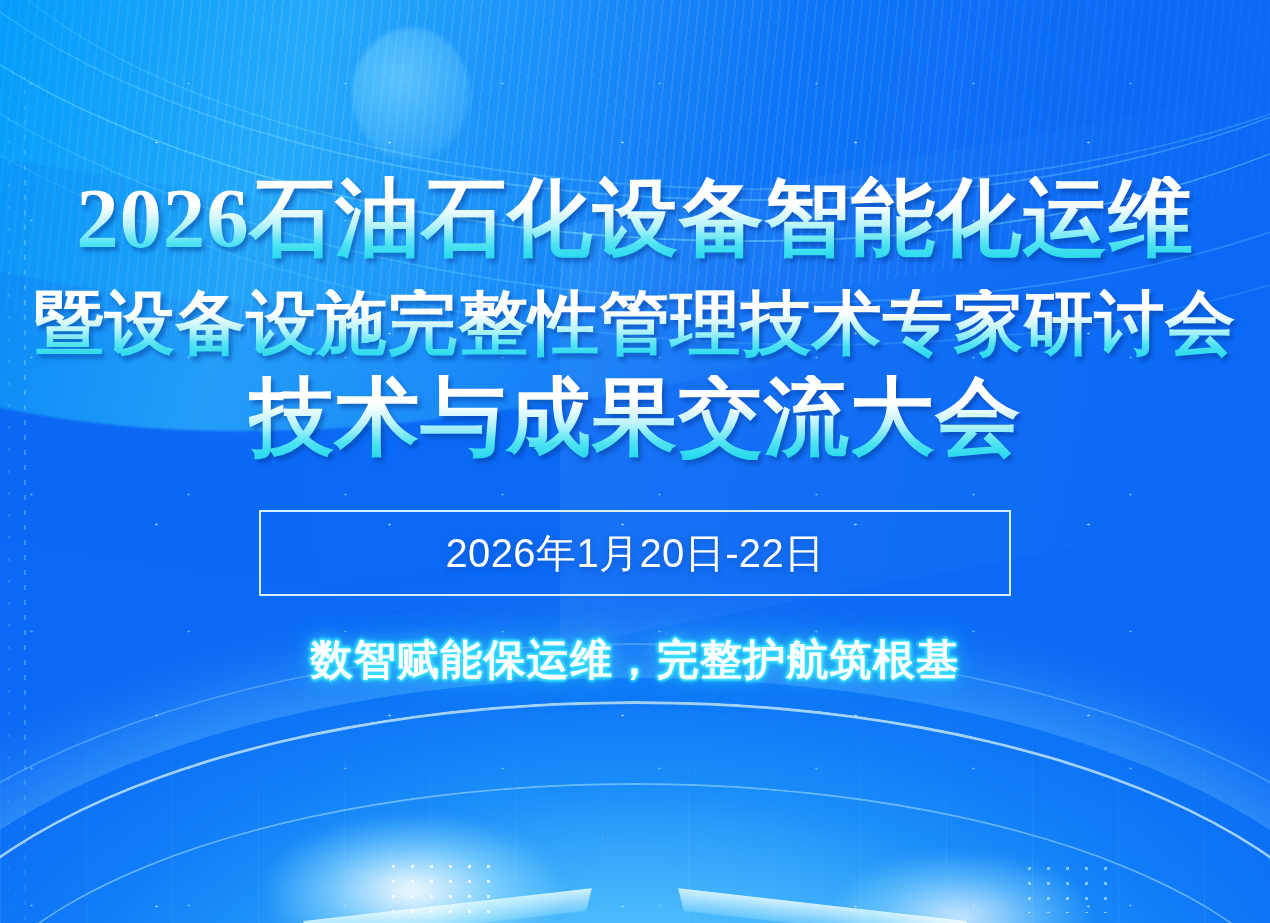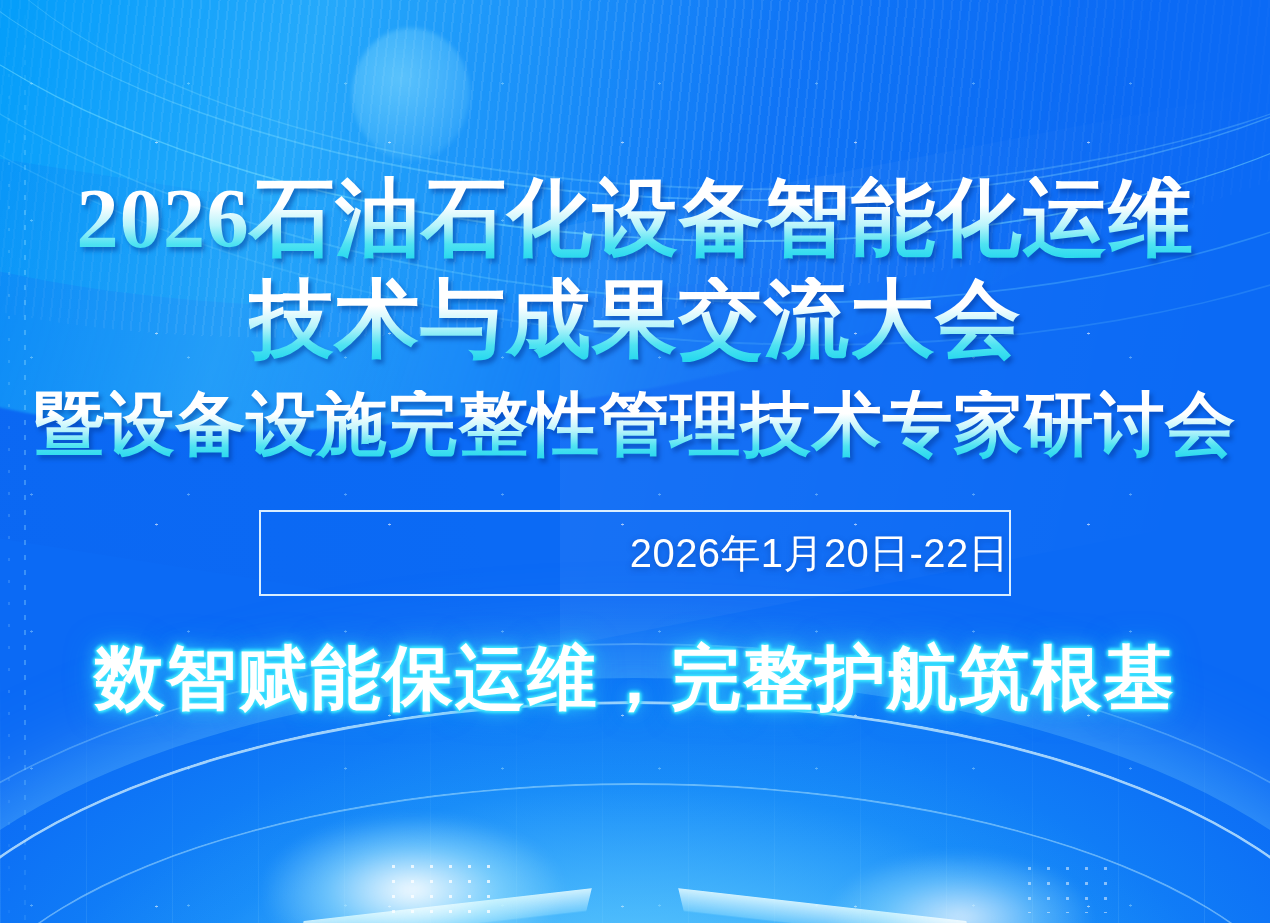--- a/index.html
+++ b/index.html
@@ -216,35 +216,35 @@
   }
 
   .tl-1 { font-size:85px; line-height:1.0; margin-top:176px; }
   .tl-2 { font-size:85px; line-height:1.0; margin-top:16px; }
   .tl-3 { font-size:70px; line-height:1.0; margin-top:28px; }
 
   .date-box {
     margin-top:50px;
     width:752px; height:86px;
     border:2px solid rgba(235,250,255,.92);
-    display:flex; align-items:center; justify-content:flex-end;
+    display:flex; align-items:center; justify-content:center;
     gap:18px;
   }
   .date-text, .place-text {
     color:#ffffff;
     font-size:40px;
     font-weight:500;
     letter-spacing:.01em;
     white-space:nowrap;
     text-shadow:0 2px 6px rgba(0,40,120,.35);
   }
 
   .slogan {
     margin-top:36px;
-    font-size:70px;
+    font-size:42px;
     font-weight:bold;
     color:#ffffff;
     white-space:nowrap;
     letter-spacing:.03em;
     text-shadow:
       0 0 2px #5fe9ff,
       0 0 5px #33dcff,
       2px 0 3px #33dcff, -2px 0 3px #33dcff,
       0 2px 3px #33dcff, 0 -2px 3px #33dcff,
       0 0 16px rgba(60,225,255,.85),
@@ -279,23 +279,23 @@
   <div class="bg slab slab-r"></div>
   <div class="bg glow-hot"></div>
   <div class="bg glow-hot hot-r"></div>
   <div class="bg dots"></div>
   <div class="bg dots dots-r"></div>
 
   <div id="content">
 
     <div class="title-line tl-1">2026石油石化设备智能化运维</div>
 
+    <div class="title-line tl-3">暨设备设施完整性管理技术专家研讨会</div>
+
     <div class="title-line tl-2">技术与成果交流大会</div>
-
-    <div class="title-line tl-3">暨设备设施完整性管理技术专家研讨会</div>
 
     <div class="date-box">
       <span class="date-text">2026年1月20日-22日</span>
     </div>
 
     <div class="slogan">数智赋能保运维，完整护航筑根基</div>
 
   </div>
 </div>
 

